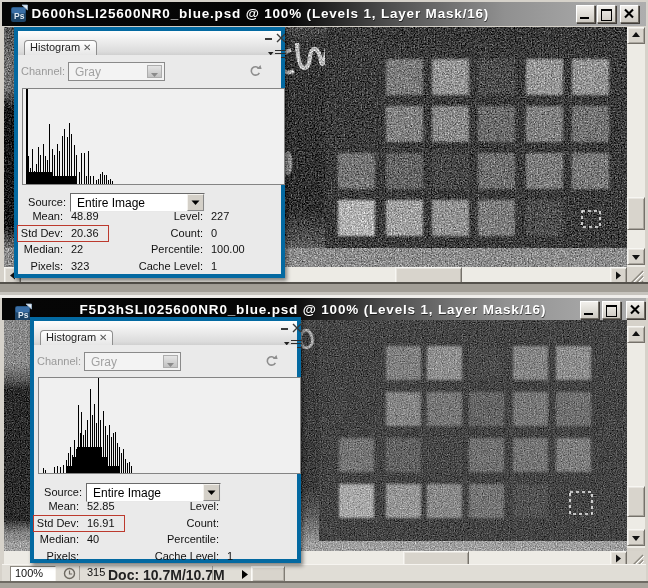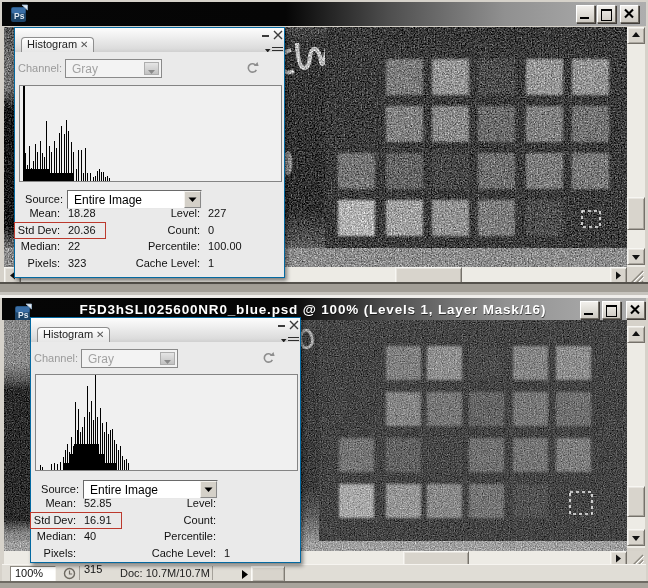--- a/index.html
+++ b/index.html
@@ -4,21 +4,21 @@
 <style>
   html,body{margin:0;padding:0;}
   body{width:648px;height:588px;overflow:hidden;background:#d6d2ca;font-family:"Liberation Sans",sans-serif;position:relative;-webkit-font-smoothing:antialiased;}
   .abs{position:absolute;}
   
   .raised{background:#d8d4cc;border-top:1px solid #fcfbf8;border-left:1px solid #fcfbf8;border-right:1px solid #807c74;border-bottom:1px solid #807c74;box-shadow:inset 1px 1px 0 #efede8, inset -1px -1px 0 #b5b1a9;}
   .titlebar{background:linear-gradient(90deg,#060606 0,#050505 44%,#4e4e4e 60%,#909090 78%,#a9a9a9 93%,#aeaeae 100%);}
   .ttext{color:#fff;font-weight:bold;font-size:13.5px;letter-spacing:0.82px;white-space:nowrap;text-shadow:0.5px 0.5px 0 rgba(0,0,0,0.6);}
   .wbtn{width:19px;height:18px;background:linear-gradient(180deg,#f2f0ec,#cdc9c1);border:1px solid #888;border-top-color:#fff;border-left-color:#fff;border-right-color:#6e6a62;border-bottom-color:#6e6a62;box-sizing:border-box;box-shadow:1px 1px 0 #403c38;}
   
-  .panel{background:#3b82f6;border:1px solid #0369a1;box-shadow:2px 3px 4px rgba(0,0,0,0.45);box-sizing:border-box;}
+  .panel{background:#3b82f6;border:4px solid #0369a1;box-shadow:2px 3px 4px rgba(0,0,0,0.45);box-sizing:border-box;}
   .ptop{position:absolute;left:0;top:0;right:0;height:24px;background:linear-gradient(180deg,#fdfdfd,#dcdcdc 85%,#d0d0d0);}
   .tab{position:absolute;background:linear-gradient(180deg,#ffffff,#e6e6e6);border:1px solid #8e8e8e;border-bottom:none;border-radius:4px 4px 0 0;font-size:11px;color:#222;}
   .pbody{position:absolute;left:0;top:24px;right:0;bottom:0;background:#eaeaea;}
   .combo-dis{background:#f3f3f3;border:1px solid #8a8a8a;box-sizing:border-box;}
   .combo-en{background:#fff;border:1px solid #6a6a6a;border-right-color:#e8e8e8;border-bottom-color:#e8e8e8;box-sizing:border-box;}
   .stat{font-size:11px;color:#111;line-height:13px;}
   .hbox{background:#f0f0f0;border:1px solid #848484;box-sizing:border-box;}
   
   .sb-track{background:#edebe5;}
   .sb-btn{background:#d8d4cc;border-top:1px solid #f7f6f2;border-left:1px solid #f7f6f2;border-right:1px solid #75716a;border-bottom:1px solid #75716a;box-sizing:border-box;box-shadow:inset 1px 1px 0 #e8e5df, inset -1px -1px 0 #aaa69e;}
@@ -30,20 +30,21 @@
 
 <div class="abs" style="left:0;top:0;width:648px;height:290px;background:#d6d2ca;">
   <div class="abs titlebar" style="left:2px;top:2px;width:644px;height:24px;"></div>
 
   <svg class="abs" style="left:10px;top:4px;" width="19" height="19" viewBox="0 0 19 19">
     <rect x="1" y="3" width="15" height="15" rx="2" fill="#1d4468"></rect>
     <rect x="1.6" y="3.6" width="13.8" height="6" rx="1.5" fill="#3a6ea5"></rect>
     <path d="M12 1 L17.5 1 L17.5 6 Z" fill="#e8eef5" stroke="#9db7d2" stroke-width="0.8"></path>
     <text x="4" y="15" font-family="Liberation Sans,sans-serif" font-size="8.5" font-weight="bold" fill="#dfe9f3">Ps</text>
   </svg>
+  <div class="abs ttext" style="left:31.5px;top:5.5px;">D600hSLI25600NR0_blue.psd @ 100% (Levels 1, Layer Mask/16)</div>
 
   <div class="abs wbtn" style="left:576px;top:5px;">
       <div class="abs" style="left:3px;top:11px;width:9px;height:2px;background:#000;"></div>
     </div>
   <div class="abs wbtn" style="left:597px;top:5px;">
       <div class="abs" style="left:3px;top:3px;width:9px;height:9px;border:1px solid #000;border-top-width:2px;"></div>
     </div>
   <div class="abs wbtn" style="left:620px;top:5px;">
       <svg width="17" height="16">
         <path d="M4 3.5 L12 11.5 M12 3.5 L4 11.5" stroke="#000" stroke-width="2.1"></path>
@@ -298,21 +299,21 @@
       </svg>
   </div>
 
   <div class="abs" style="left:2px;top:274px;width:644px;height:17px;background:#e0ddd6;border-top:1px solid #f6f4f0;"></div>
   <div class="abs" style="left:10px;top:276px;width:46px;height:24px;background:#fff;border:1px solid #8a867e;border-right-color:#f6f4f0;border-bottom-color:#f6f4f0;box-sizing:border-box;font-size:11px;color:#111;line-height:11px;padding:1px 0 16px 4px;">100%</div>
   <svg class="abs" style="left:63px;top:277px;" width="13" height="13">
       <circle cx="6.5" cy="6.5" r="5" fill="none" stroke="#6e6a62" stroke-width="1.4"></circle>
       <path d="M6.5 3.5 L6.5 7 L9.2 7" stroke="#6e6a62" stroke-width="1.2" fill="none"></path>
     </svg>
   <div class="abs" style="left:79px;top:276px;width:1px;height:14px;background:#a5a19a;"></div>
-  <div class="abs" style="left:120px;top:277px;font-size:11px;color:#222;">Doc: 10.7M/10.7M</div>
+  <div class="abs" style="left:108px;top:277px;font-size:14px;color:#222;font-weight:bold;">Doc: 10.7M/10.7M</div>
   <div class="abs" style="left:212px;top:276px;width:1px;height:14px;background:#a5a19a;"></div>
   <svg class="abs" style="left:240px;top:279px;" width="10" height="11">
       <path d="M2 1 L8 5.5 L2 10 Z" fill="#000"></path>
     </svg>
   <div class="abs raised" style="left:251px;top:276px;width:32px;height:14px;"></div>
   <div class="abs" style="left:0;top:291px;width:648px;height:2px;background:#6f6b64;"></div>
   <div class="abs" style="left:0;top:293px;width:648px;height:5px;background:#a8a49c;"></div>
 </div>
 
 <div class="abs panel" style="left:14px;top:27px;width:271px;height:251px;">
@@ -389,21 +390,21 @@
         </svg>
     </div>
     <div class="abs" style="left:8px;top:141px;font-size:11px;color:#111;width:40px;text-align:right;">Source:</div>
     <div class="abs combo-en" style="left:52px;top:138px;width:135px;height:19px;">
       <div class="abs" style="left:6px;top:2px;font-size:12px;color:#000;">Entire Image</div>
       <div class="abs" style="left:116px;top:0px;width:17px;height:17px;background:#d4d0c8;border:1px solid #888;border-top-color:#f4f2ee;border-left-color:#f4f2ee;box-sizing:border-box;"><svg width="15" height="15">
             <path d="M3.5 5.5 L11.5 5.5 L7.5 10 Z" fill="#000"></path>
           </svg></div>
     </div>
     <div class="abs stat" style="left:0px;top:154.8px;width:45px;text-align:right;">Mean:</div>
-<div class="abs stat" style="left:53px;top:154.8px;">18.28</div>
+<div class="abs stat" style="left:53px;top:154.8px;">48.89</div>
 <div class="abs stat" style="left:90px;top:154.8px;width:95px;text-align:right;">Level:</div>
 <div class="abs stat" style="left:193px;top:154.8px;text-align:right;">227</div>
       <div class="abs stat" style="left:0px;top:171.5px;width:45px;text-align:right;">Std Dev:</div>
 <div class="abs stat" style="left:53px;top:171.5px;">20.36</div>
 <div class="abs stat" style="left:90px;top:171.5px;width:95px;text-align:right;">Count:</div>
 <div class="abs stat" style="left:193px;top:171.5px;">0</div>
       <div class="abs stat" style="left:0px;top:188.2px;width:45px;text-align:right;">Median:</div>
 <div class="abs stat" style="left:53px;top:188.2px;">22</div>
 <div class="abs stat" style="left:90px;top:188.2px;width:95px;text-align:right;">Percentile:</div>
 <div class="abs stat" style="left:193px;top:188.2px;">100.00</div>

